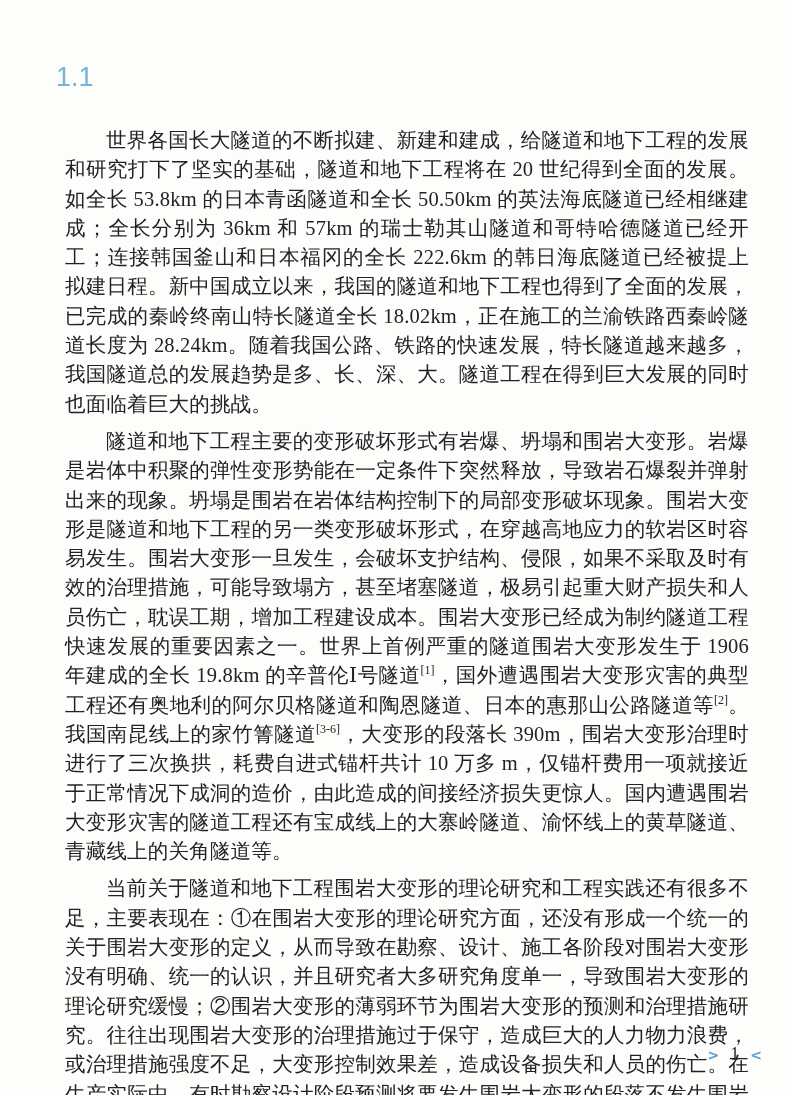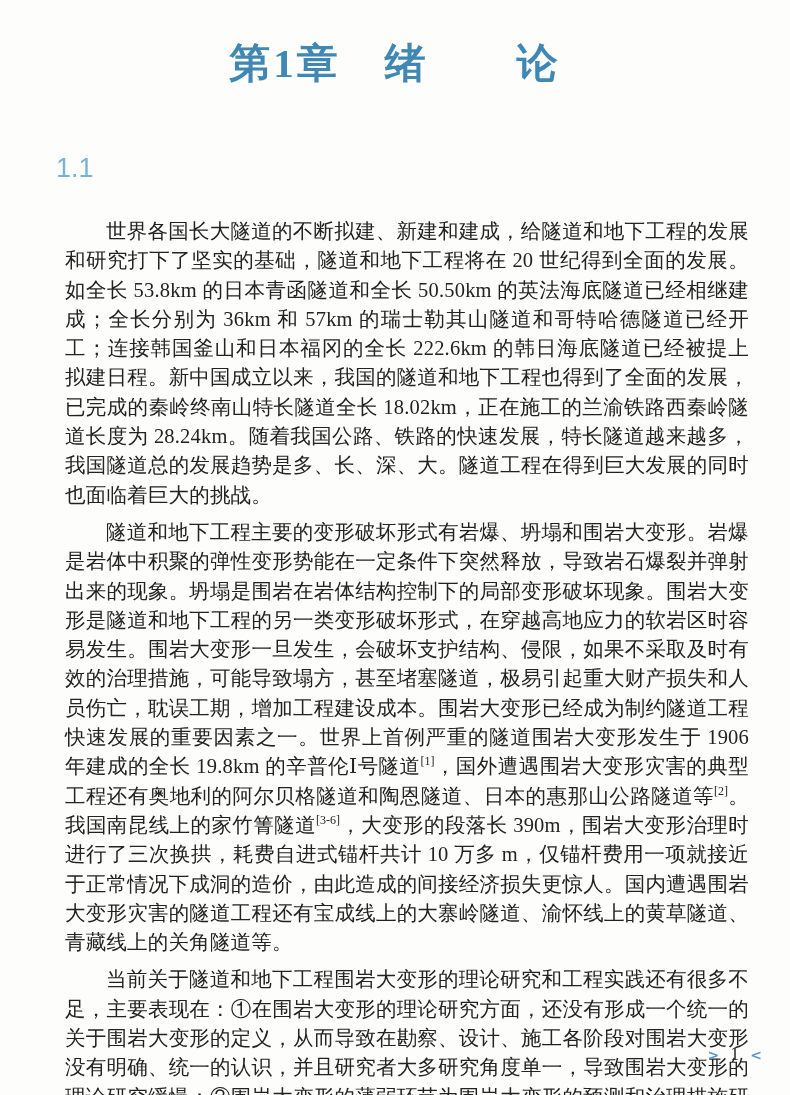--- a/index.html
+++ b/index.html
@@ -82,21 +82,20 @@
     color:#2b2b2b;
     font-size:18px;
     font-family:"Liberation Serif","DejaVu Serif",serif;
   }
 </style>
 </head>
 <body>
 
 <div class="page">
 
-  <h1 class="chapter-title">第1章　绪　　论</h1>
 
   <h2 class="section-heading">
     <span>1.1</span>
   </h2>
 
   <div class="body-text" id="body-text">
       <p><span>世界各国长大隧道的不断拟建、新建和建成，给隧道和地下工程的发展和研究打下了坚实的基础，隧道和地下工程将在 20 世纪得到全面的发展。如全长 53.8km 的日本青函隧道和全长 50.50km 的英法海底隧道已经相继建成；全长分别为 36km 和 57km 的瑞士勒其山隧道和哥特哈德隧道已经开工；连接韩国釜山和日本福冈的全长 222.6km 的韩日海底隧道已经被提上拟建日程。新中国成立以来，我国的隧道和地下工程也得到了全面的发展，已完成的秦岭终南山特长隧道全长 18.02km，正在施工的兰渝铁路西秦岭隧道长度为 28.24km。随着我国公路、铁路的快速发展，特长隧道越来越多，我国隧道总的发展趋势是多、长、深、大。隧道工程在得到巨大发展的同时也面临着巨大的挑战。</span></p>
       <p><span>隧道和地下工程主要的变形破坏形式有岩爆、坍塌和围岩大变形。岩爆是岩体中积聚的弹性变形势能在一定条件下突然释放，导致岩石爆裂并弹射出来的现象。坍塌是围岩在岩体结构控制下的局部变形破坏现象。围岩大变形是隧道和地下工程的另一类变形破坏形式，在穿越高地应力的软岩区时容易发生。围岩大变形一旦发生，会破坏支护结构、侵限，如果不采取及时有效的治理措施，可能导致塌方，甚至堵塞隧道，极易引起重大财产损失和人员伤亡，耽误工期，增加工程建设成本。围岩大变形已经成为制约隧道工程快速发展的重要因素之一。世界上首例严重的隧道围岩大变形发生于 1906 年建成的全长 19.8km 的辛普伦Ⅰ号隧道</span><sup>[1]</sup><span>，国外遭遇围岩大变形灾害的典型工程还有奥地利的阿尔贝格隧道和陶恩隧道、日本的惠那山公路隧道等</span><sup>[2]</sup><span>。我国南昆线上的家竹箐隧道</span><sup>[3-6]</sup><span>，大变形的段落长 390m，围岩大变形治理时进行了三次换拱，耗费自进式锚杆共计 10 万多 m，仅锚杆费用一项就接近于正常情况下成洞的造价，由此造成的间接经济损失更惊人。国内遭遇围岩大变形灾害的隧道工程还有宝成线上的大寨岭隧道、渝怀线上的黄草隧道、青藏线上的关角隧道等。</span></p>
       <p><span>当前关于隧道和地下工程围岩大变形的理论研究和工程实践还有很多不足，主要表现在：①在围岩大变形的理论研究方面，还没有形成一个统一的关于围岩大变形的定义，从而导致在勘察、设计、施工各阶段对围岩大变形没有明确、统一的认识，并且研究者大多研究角度单一，导致围岩大变形的理论研究缓慢；②围岩大变形的薄弱环节为围岩大变形的预测和治理措施研究。往往出现围岩大变形的治理措施过于保守，造成巨大的人力物力浪费，或治理措施强度不足，大变形控制效果差，造成设备损失和人员的伤亡。在生产实际中，有时勘察设计阶段预测将要发生围岩大变形的段落不发生围岩大变形或变形量很少，预测将不发生围岩大变形的段落发生严重的围岩大变形，给施工造成很大的困难。</span></p>
     </div>

